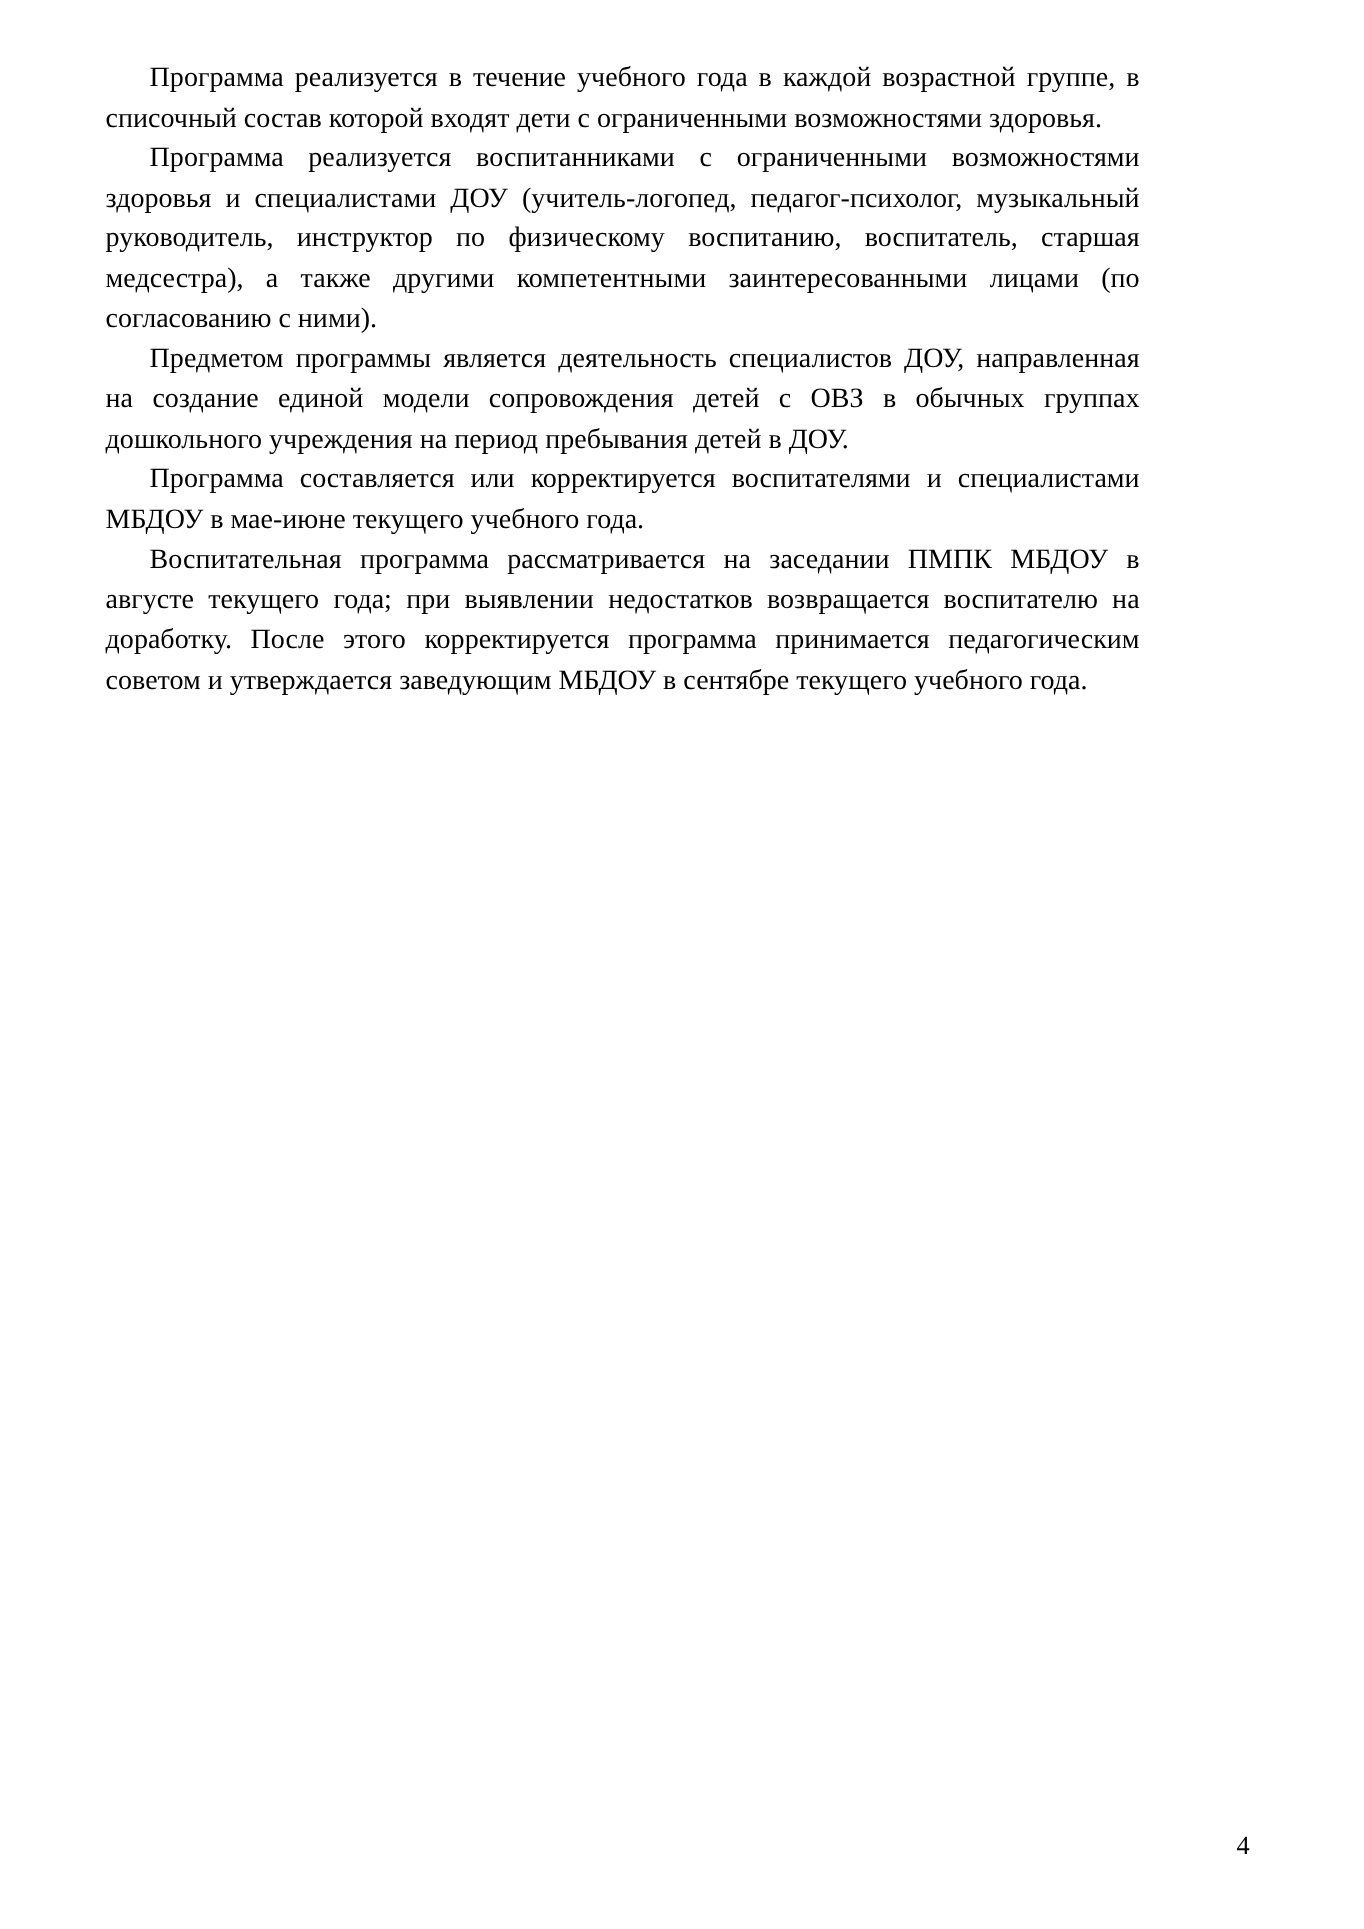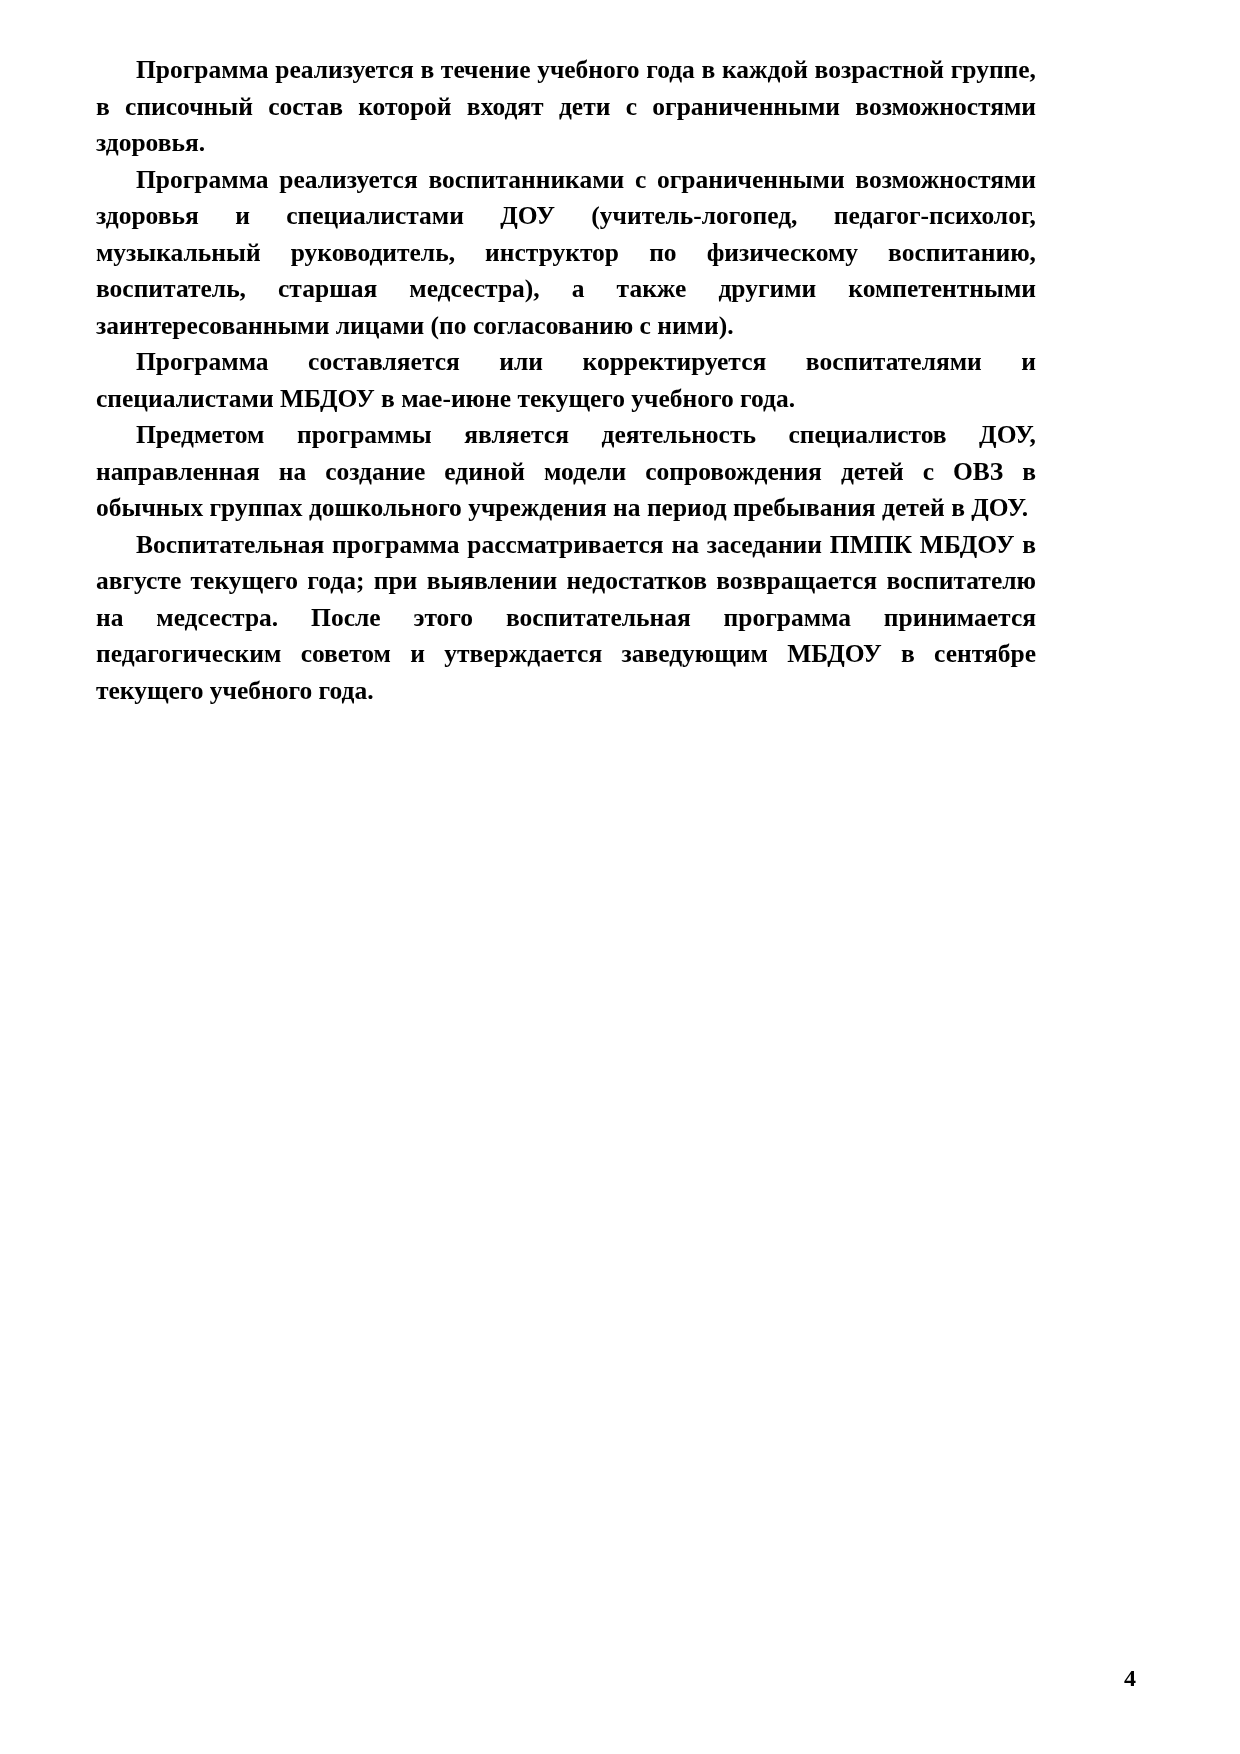--- a/index.html
+++ b/index.html
@@ -17,21 +17,20 @@
     overflow: hidden;
   }
   .page {
     position: absolute;
     top: 0;
     left: 0;
     width: 1240px;
     height: 1754px;
     box-sizing: border-box;
     padding: 52px 104px 60px 96px;
-    font-weight: bold;
   }
   .doc-body {
     width: 940px;
   }
   p.para {
     margin: 0;
     font-size: 25.5px;
     line-height: 36.5px;
     text-align: justify;
     text-indent: 40px;
@@ -55,18 +54,18 @@
     color: #000000;
   }
 </style>
 </head>
 <body>
 
 <div class="page">
   <div class="doc-body">
     <p class="para">Программа реализуется в течение учебного года в каждой возрастной группе, в списочный состав которой входят дети с ограниченными возможностями здоровья.</p>
     <p class="para">Программа реализуется воспитанниками с ограниченными возможностями здоровья и специалистами ДОУ (учитель-логопед, педагог-психолог, музыкальный руководитель, инструктор по физическому воспитанию, воспитатель, старшая медсестра), а также другими компетентными заинтересованными лицами (по согласованию с ними).</p>
+    <p class="para">Предметом программы является деятельность специалистов ДОУ, направленная на создание единой модели сопровождения детей с ОВЗ в обычных группах дошкольного учреждения на период пребывания детей в ДОУ.</p>
     <p class="para">Программа составляется или корректируется воспитателями и специалистами МБДОУ в мае-июне текущего учебного года.</p>
-    <p class="para">Предметом программы является деятельность специалистов ДОУ, направленная на создание единой модели сопровождения детей с ОВЗ в обычных группах дошкольного учреждения на период пребывания детей в ДОУ.</p>
-    <p class="para">Воспитательная программа рассматривается на заседании ПМПК МБДОУ в августе текущего года;  при выявлении недостатков возвращается воспитателю на медсестра. После этого воспитательная программа принимается  педагогическим советом и утверждается  заведующим МБДОУ в сентябре текущего учебного года.</p>
+    <p class="para">Воспитательная программа рассматривается на заседании ПМПК МБДОУ в августе текущего года;  при выявлении недостатков возвращается воспитателю на доработку. После этого корректируется программа принимается  педагогическим советом и утверждается  заведующим МБДОУ в сентябре текущего учебного года.</p>
   </div>
   <div class="page-number">4</div>
 </div>
 
 </body></html>

